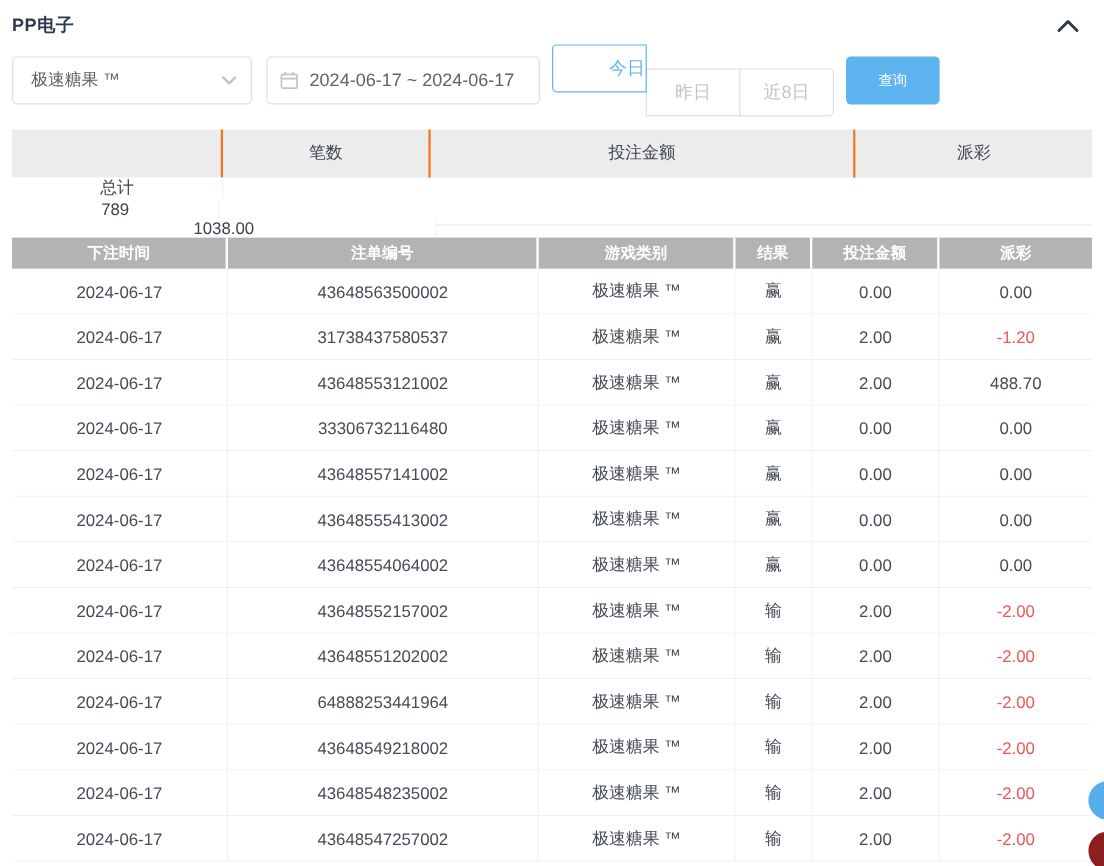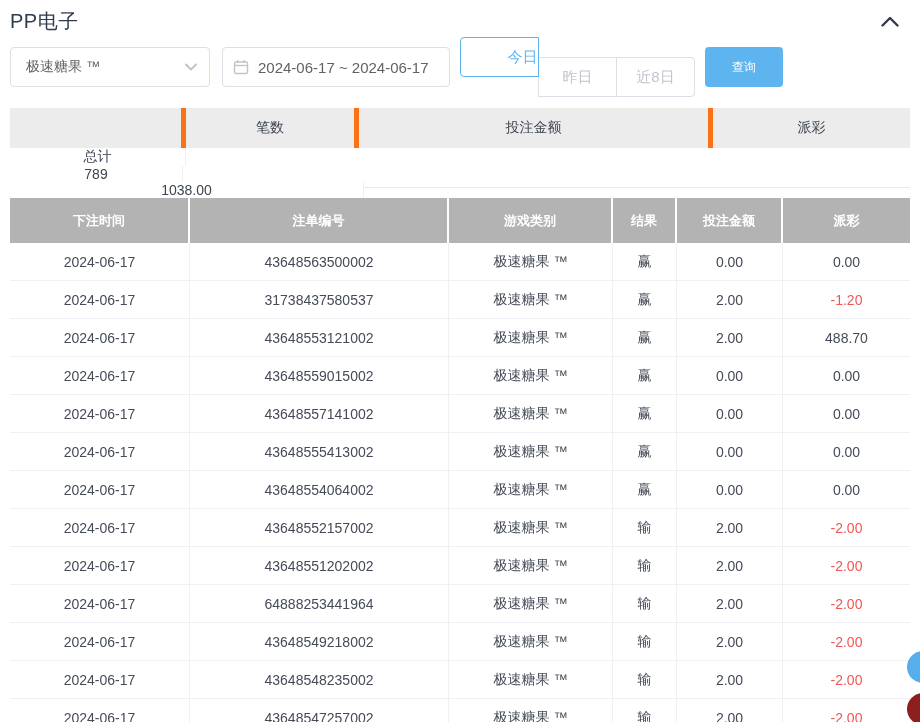--- a/index.html
+++ b/index.html
@@ -2,21 +2,21 @@
 <html style="--accent: #5db4ef; --negative: #f25555; --title-color: #2f3a4f; --float-blue: #56aeec; --float-red: #8e1f1f;"><head>
 <meta charset="utf-8">
 <style>
   * { margin:0; padding:0; box-sizing:border-box; }
   html,body { width:920px; height:722px; overflow:hidden; background:#fff;
     font-family:"Liberation Sans","DejaVu Sans",sans-serif; }
   .page { position:relative; width:920px; height:722px; padding:8px 10px 0 10px; overflow:hidden; }
 
   
   .panel-header { display:flex; align-items:center; justify-content:space-between; height:26px; }
-  .panel-title { font-size:20px; font-weight:normal; color:var(--title-color,#2f3a4f); letter-spacing:.5px; }
+  .panel-title { font-size:15px; font-weight:bold; color:var(--title-color,#2f3a4f); letter-spacing:.5px; }
   .collapse-btn { width:24px; height:24px; display:flex; align-items:center; justify-content:center;
     cursor:pointer; margin-right:8px; }
 
   
   .filter-row { display:flex; align-items:center; margin-top:13px; height:40px; }
   .select-box { width:200px; height:40px; border:1px solid #dcdfe6; border-radius:4px; background:#fff;
     display:flex; align-items:center; justify-content:space-between; padding:0 12px 0 15px; cursor:pointer; }
   .select-box .sel-text { font-size:14px; color:#606266; }
   .date-box { width:228px; height:40px; border:1px solid #dcdfe6; border-radius:4px; background:#fff;
     display:flex; align-items:center; padding:12px 10px; margin-left:12px; cursor:pointer; }
@@ -31,31 +31,31 @@
   .qbtn.active { border:1px solid var(--accent,#5db4ef); color:var(--accent,#5db4ef); position:relative; z-index:2;
     border-radius:4px 0 0 4px; }
 
   .search-btn { width:78px; height:40px; margin-left:10px; background:var(--accent,#5db4ef); border:none;
     border-radius:4px; color:#fff; font-size:12px; cursor:pointer; display:flex; align-items:center; justify-content:center; }
 
   
   .summary { margin-top:21px; width:900px; }
   .sum-head { display:flex; height:40px; }
   .sum-head .scell { background:#ececec; display:flex; align-items:center; justify-content:center;
-    font-size:14px; color:#3d4450; border-right:5px solid #f97316; }
+    font-size:14px; color:#3d4450; border-right:2px solid #f97316; }
   .sum-head .scell:last-child { border-right:none; }
   .sum-body { display:flex; height:40px; border-bottom:1px solid #e8eaee;flex-direction:column; }
   .sum-body .scell { background:#fff; display:flex; align-items:center; justify-content:center;
     font-size:14px; color:#3d4450; border-right:1px solid #eef0f3; }
   .sum-body .scell:last-child { border-right:none; }
   .sc1 { width:176px; } .sc2 { width:173px; } .sc3 { width:354px; } .sc4 { width:197px; }
 
   
   .bet-table { margin-top:10px; width:900px; }
-  .thead { display:flex; height:45px; }
+  .thead { display:flex; height:26px; }
   .thead .hcell { background:#b3b3b3; color:#fff; font-weight:bold; font-size:13px;
     display:flex; align-items:center; justify-content:center; border-right:2px solid #fff; }
   .thead .hcell:last-child { border-right:none; }
   .trow { display:flex; height:38px; border-bottom:1px solid #eef0f3; }
   .tcell { display:flex; align-items:center; justify-content:center; font-size:14px; color:#454b57;
     border-right:1px solid #eef0f3; background:#fff; }
   .tcell:last-child { border-right:none; }
   .col-time { width:180px; } .col-id { width:259px; } .col-game { width:164px; }
   .col-result { width:64px; } .col-amount { width:106px; } .col-payout { width:127px; }
   .neg { color:var(--negative,#f25555); }
@@ -158,21 +158,21 @@
         <div class="trow">
           <div class="tcell col-time">2024-06-17</div>
           <div class="tcell col-id">43648553121002</div>
           <div class="tcell col-game">极速糖果 ™</div>
           <div class="tcell col-result">赢</div>
           <div class="tcell col-amount">2.00</div>
           <div class="tcell col-payout">488.70</div>
         </div>
         <div class="trow">
           <div class="tcell col-time">2024-06-17</div>
-          <div class="tcell col-id">43648559015002</div>
+          <div class="tcell col-id">33306732116480</div>
           <div class="tcell col-game">极速糖果 ™</div>
           <div class="tcell col-result">赢</div>
           <div class="tcell col-amount">0.00</div>
           <div class="tcell col-payout">0.00</div>
         </div>
         <div class="trow">
           <div class="tcell col-time">2024-06-17</div>
           <div class="tcell col-id">43648557141002</div>
           <div class="tcell col-game">极速糖果 ™</div>
           <div class="tcell col-result">赢</div>

